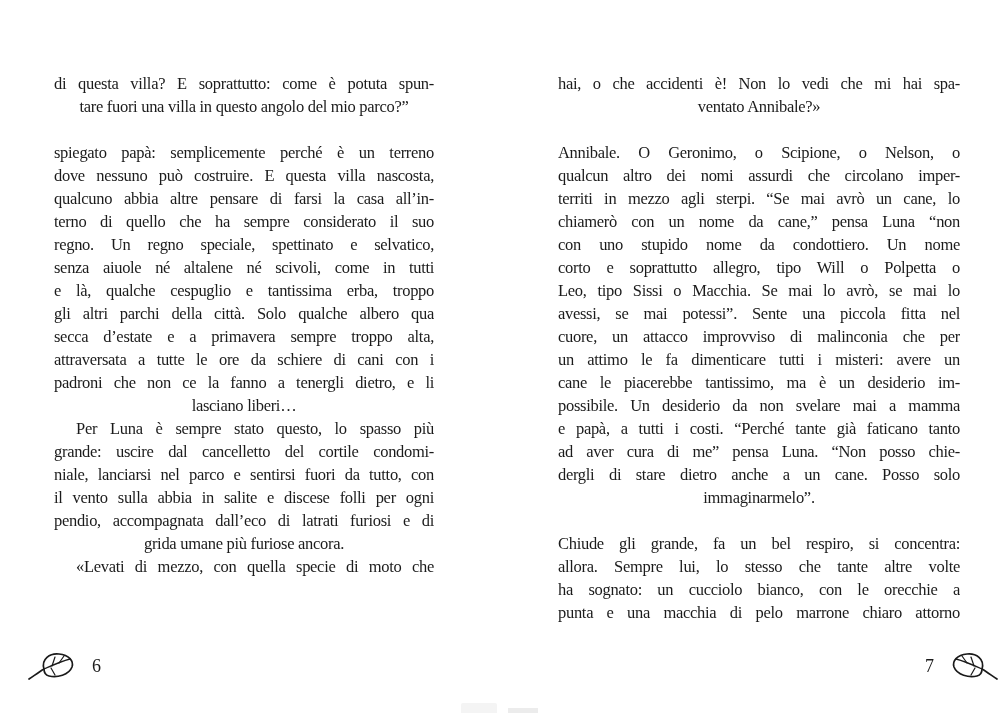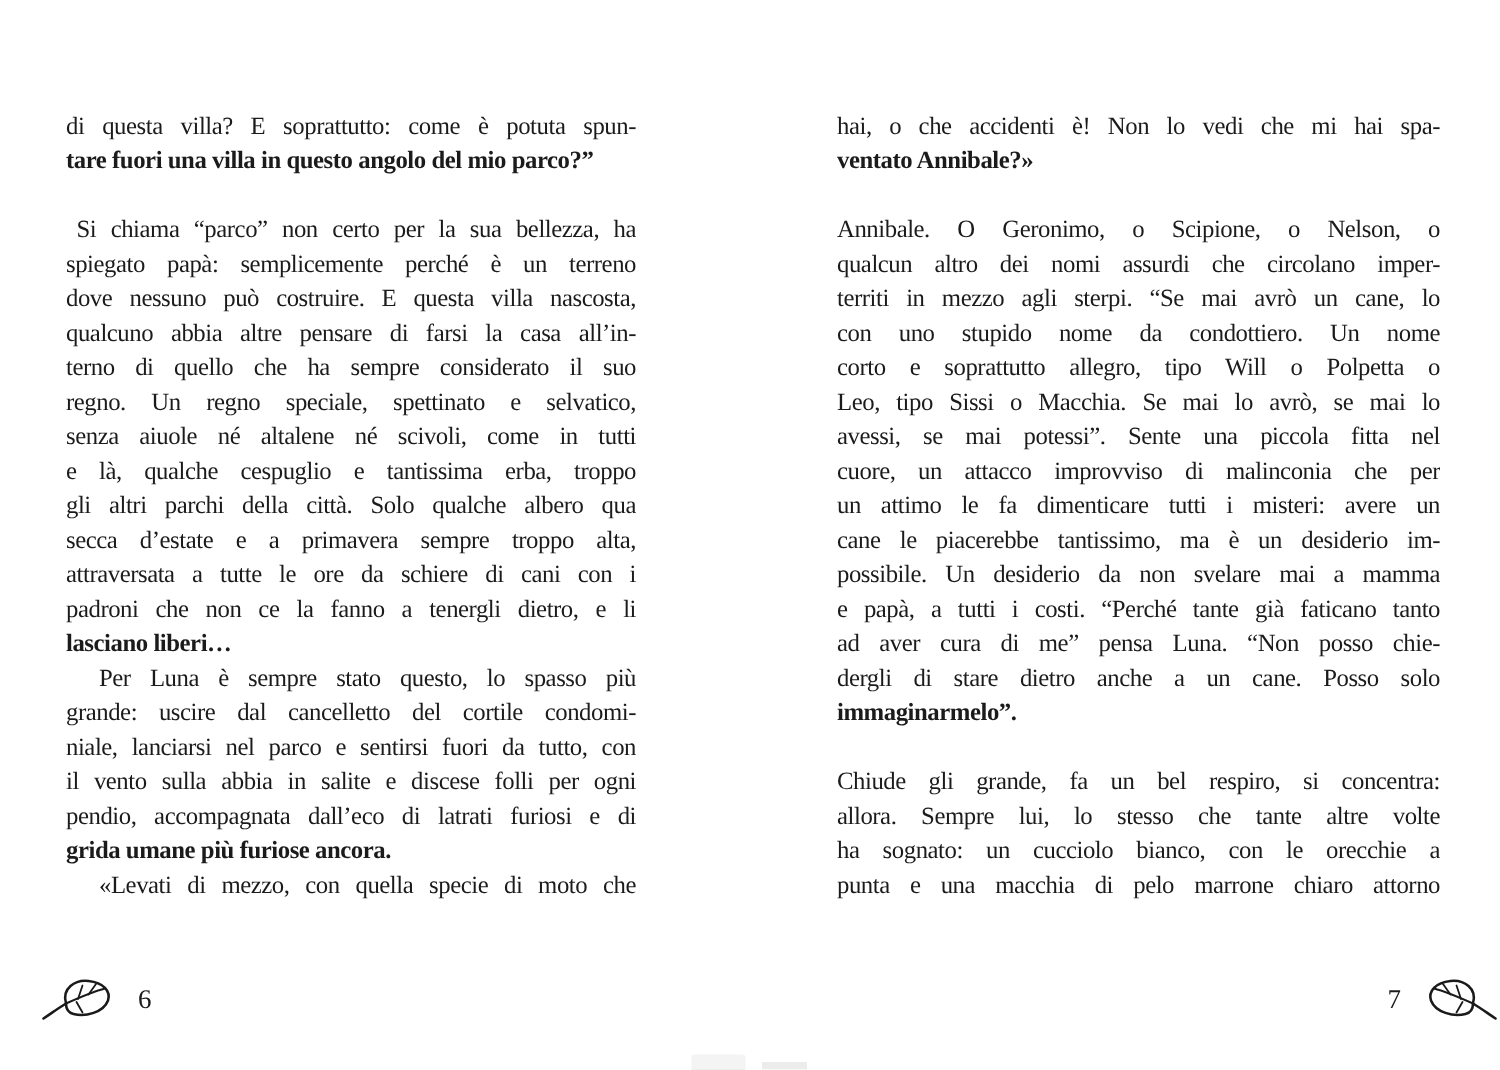--- a/index.html
+++ b/index.html
@@ -15,33 +15,33 @@
     position: relative;
     width: 1000px;
     height: 713px;
     background: #ffffff;
     color: #1b1b1b;
   }
   .text-col {
     position: absolute;
     top: 72px;
   }
-  .text-col.left  { left: 44px;  width: 380px; }
+  .text-col.left  { left: 54px;  width: 380px; }
   .text-col.right { left: 558px; width: 402px; }
   .line {
     height: 23px;
     line-height: 23px;
     font-size: 16.5px;
     letter-spacing: -0.3px;
     white-space: normal;
     overflow: hidden;
     color: #1b1b1b;
   }
   .line.jl  { text-align: justify; text-align-last: justify; }
-  .line.end { text-align: left; font-weight: bold; }
+  .line.end { text-align: center; }
   .line.ind1 { padding-left: 7px; }
   .line.ind2 { padding-left: 22px; }
   .footer-left, .footer-right {
     position: absolute;
     top: 648px;
     height: 36px;
     display: flex;
     align-items: center;
     gap: 14px;
   }
@@ -70,21 +70,20 @@
 </style>
 </head>
 <body>
 
 <div class="spread">
 
   <div class="text-col left">
       <div class="line jl">di questa villa? E soprattutto: come è potuta spun-</div>
       <div class="line end">tare fuori una villa in questo angolo del mio parco?”</div>
       <div class="line blank"></div>
-      <div class="line jl ind1">Si chiama “parco” non certo per la sua bellezza, ha</div>
       <div class="line jl">spiegato papà: semplicemente perché è un terreno</div>
       <div class="line jl">dove nessuno può costruire. E questa villa nascosta,</div>
       <div class="line jl">qualcuno abbia altre pensare di farsi la casa all’in-</div>
       <div class="line jl">terno di quello che ha sempre considerato il suo</div>
       <div class="line jl">regno. Un regno speciale, spettinato e selvatico,</div>
       <div class="line jl">senza aiuole né altalene né scivoli, come in tutti</div>
       <div class="line jl">e là, qualche cespuglio e tantissima erba, troppo</div>
       <div class="line jl">gli altri parchi della città. Solo qualche albero qua</div>
       <div class="line jl">secca d’estate e a primavera sempre troppo alta,</div>
       <div class="line jl">attraversata a tutte le ore da schiere di cani con i</div>
@@ -99,20 +98,21 @@
       <div class="line jl ind2">«Levati di mezzo, con quella specie di moto che</div>
     </div>
 
   <div class="text-col right">
       <div class="line jl">hai, o che accidenti è! Non lo vedi che mi hai spa-</div>
       <div class="line end">ventato Annibale?»</div>
       <div class="line blank"></div>
       <div class="line jl">Annibale. O Geronimo, o Scipione, o Nelson, o</div>
       <div class="line jl">qualcun altro dei nomi assurdi che circolano imper-</div>
       <div class="line jl">territi in mezzo agli sterpi. “Se mai avrò un cane, lo</div>
+      <div class="line jl">chiamerò con un nome da cane,” pensa Luna “non</div>
       <div class="line jl">con uno stupido nome da condottiero. Un nome</div>
       <div class="line jl">corto e soprattutto allegro, tipo Will o Polpetta o</div>
       <div class="line jl">Leo, tipo Sissi o Macchia. Se mai lo avrò, se mai lo</div>
       <div class="line jl">avessi, se mai potessi”. Sente una piccola fitta nel</div>
       <div class="line jl">cuore, un attacco improvviso di malinconia che per</div>
       <div class="line jl">un attimo le fa dimenticare tutti i misteri: avere un</div>
       <div class="line jl">cane le piacerebbe tantissimo, ma è un desiderio im-</div>
       <div class="line jl">possibile. Un desiderio da non svelare mai a mamma</div>
       <div class="line jl">e papà, a tutti i costi. “Perché tante già faticano tanto</div>
       <div class="line jl">ad aver cura di me” pensa Luna. “Non posso chie-</div>

